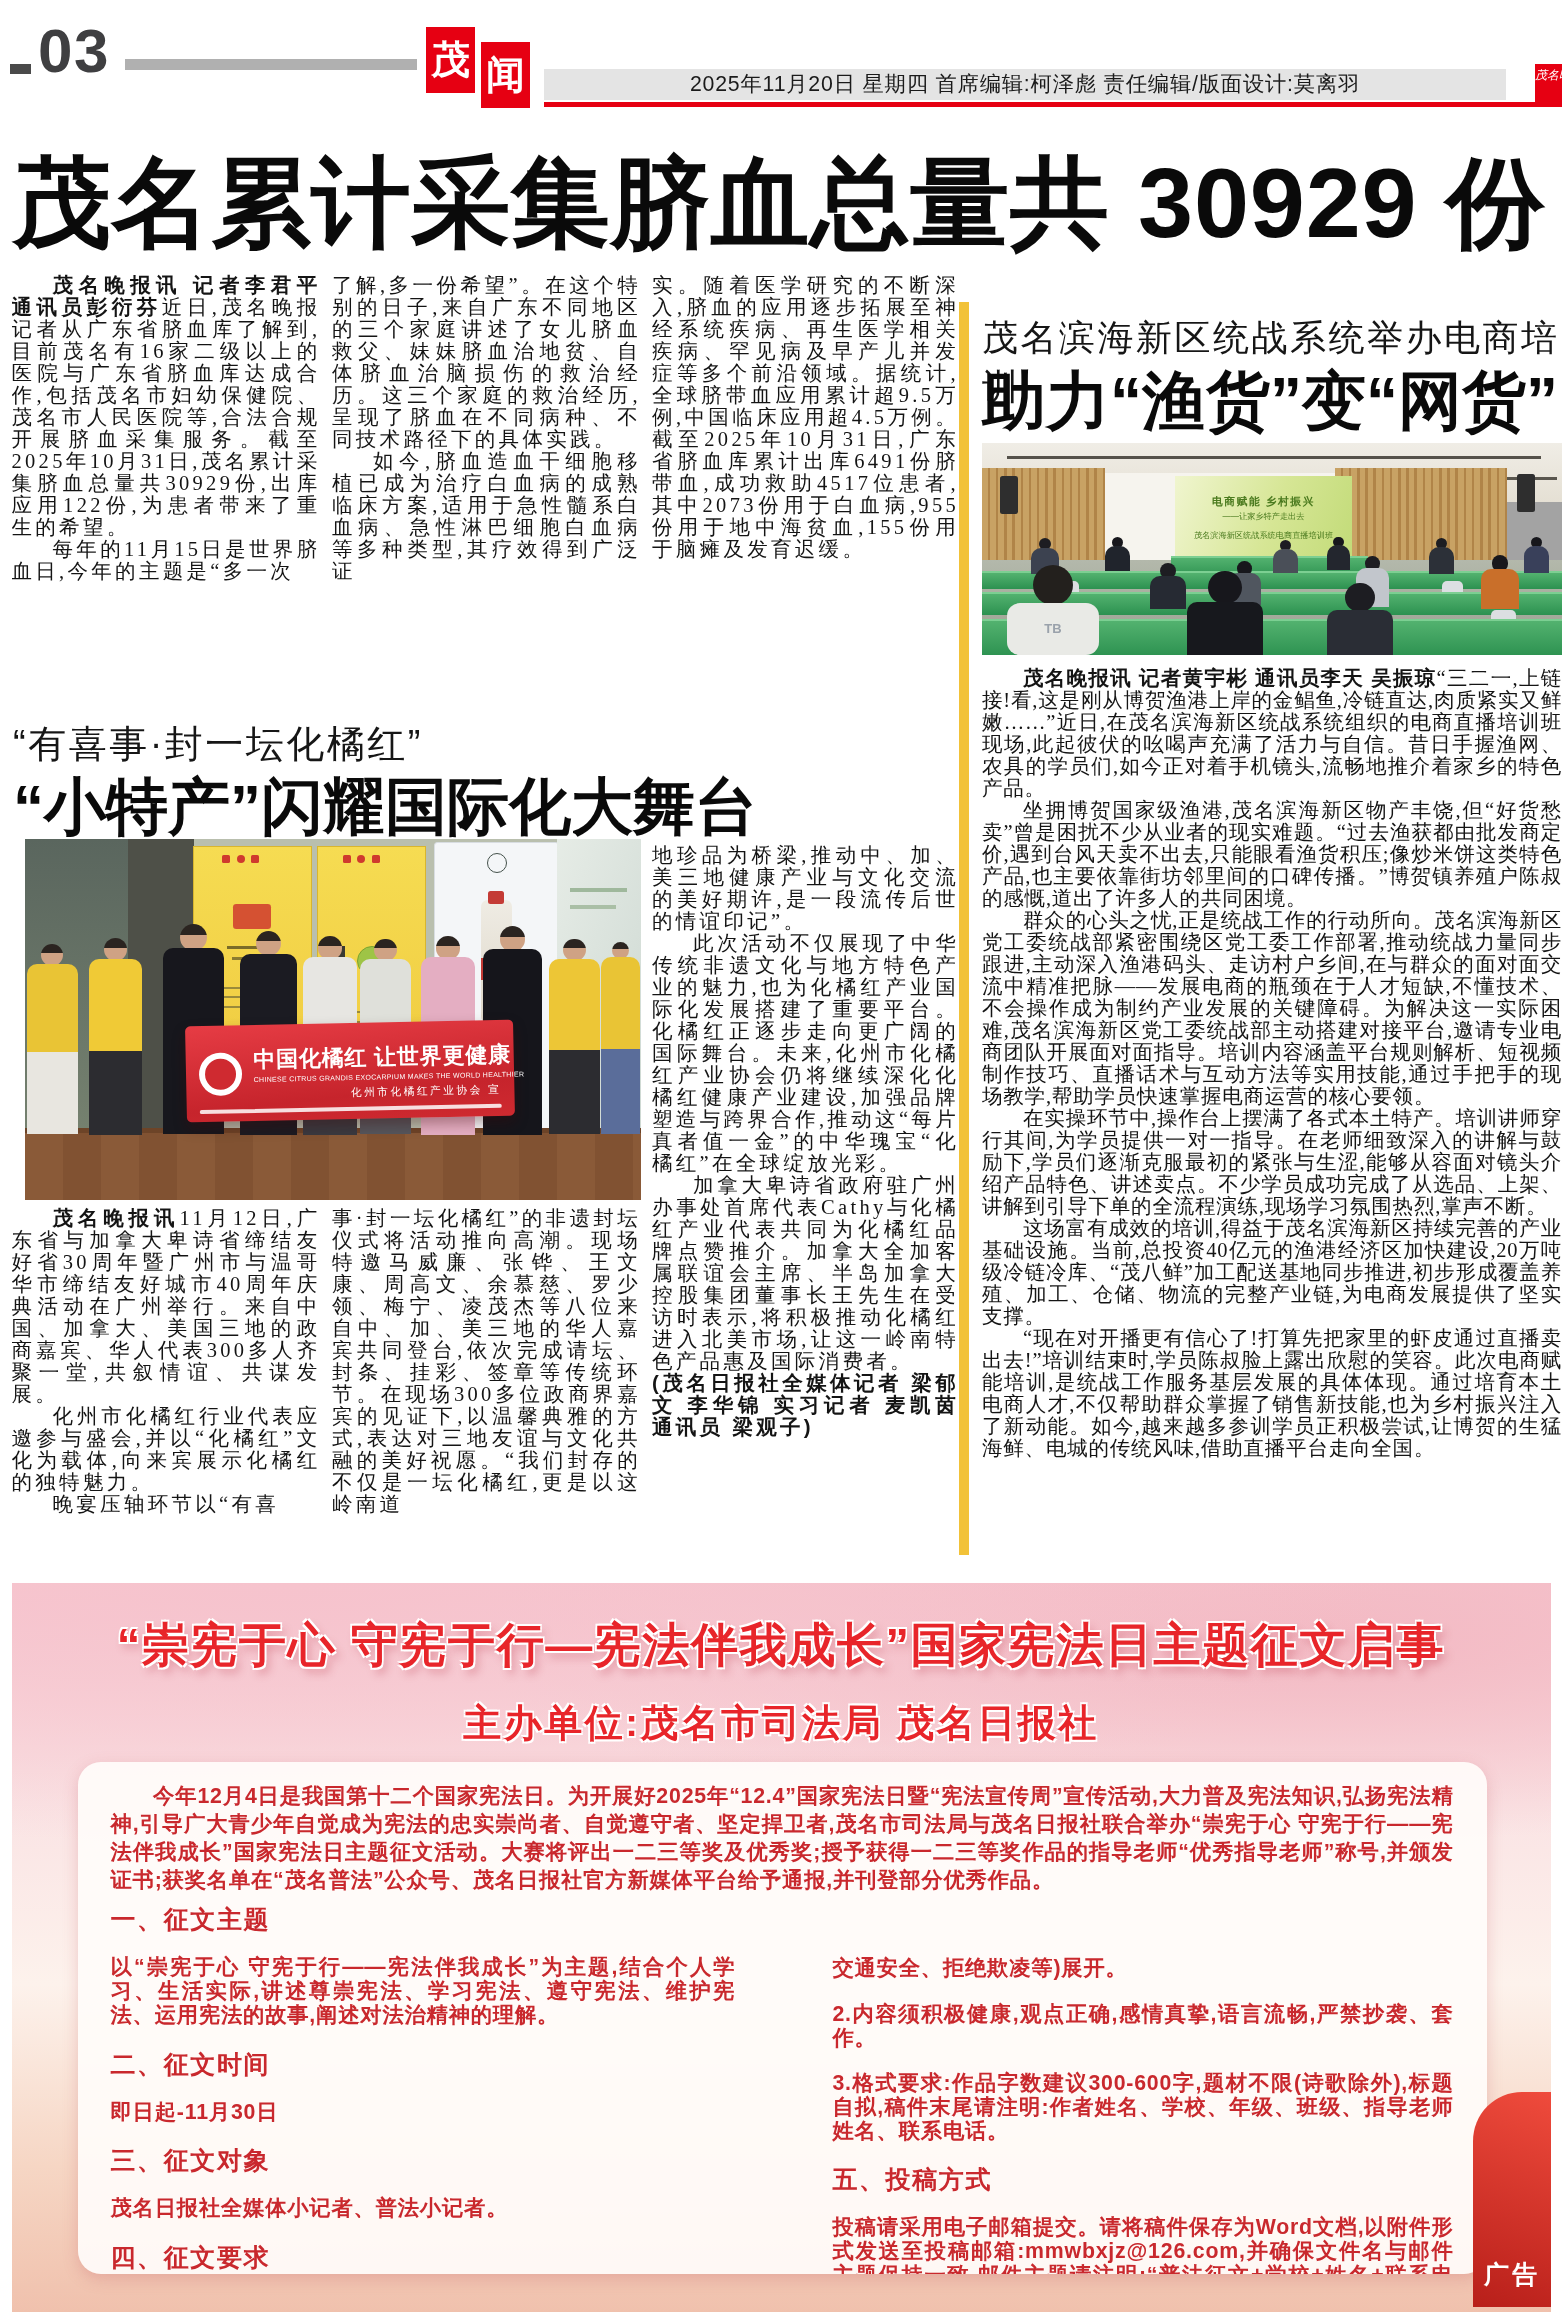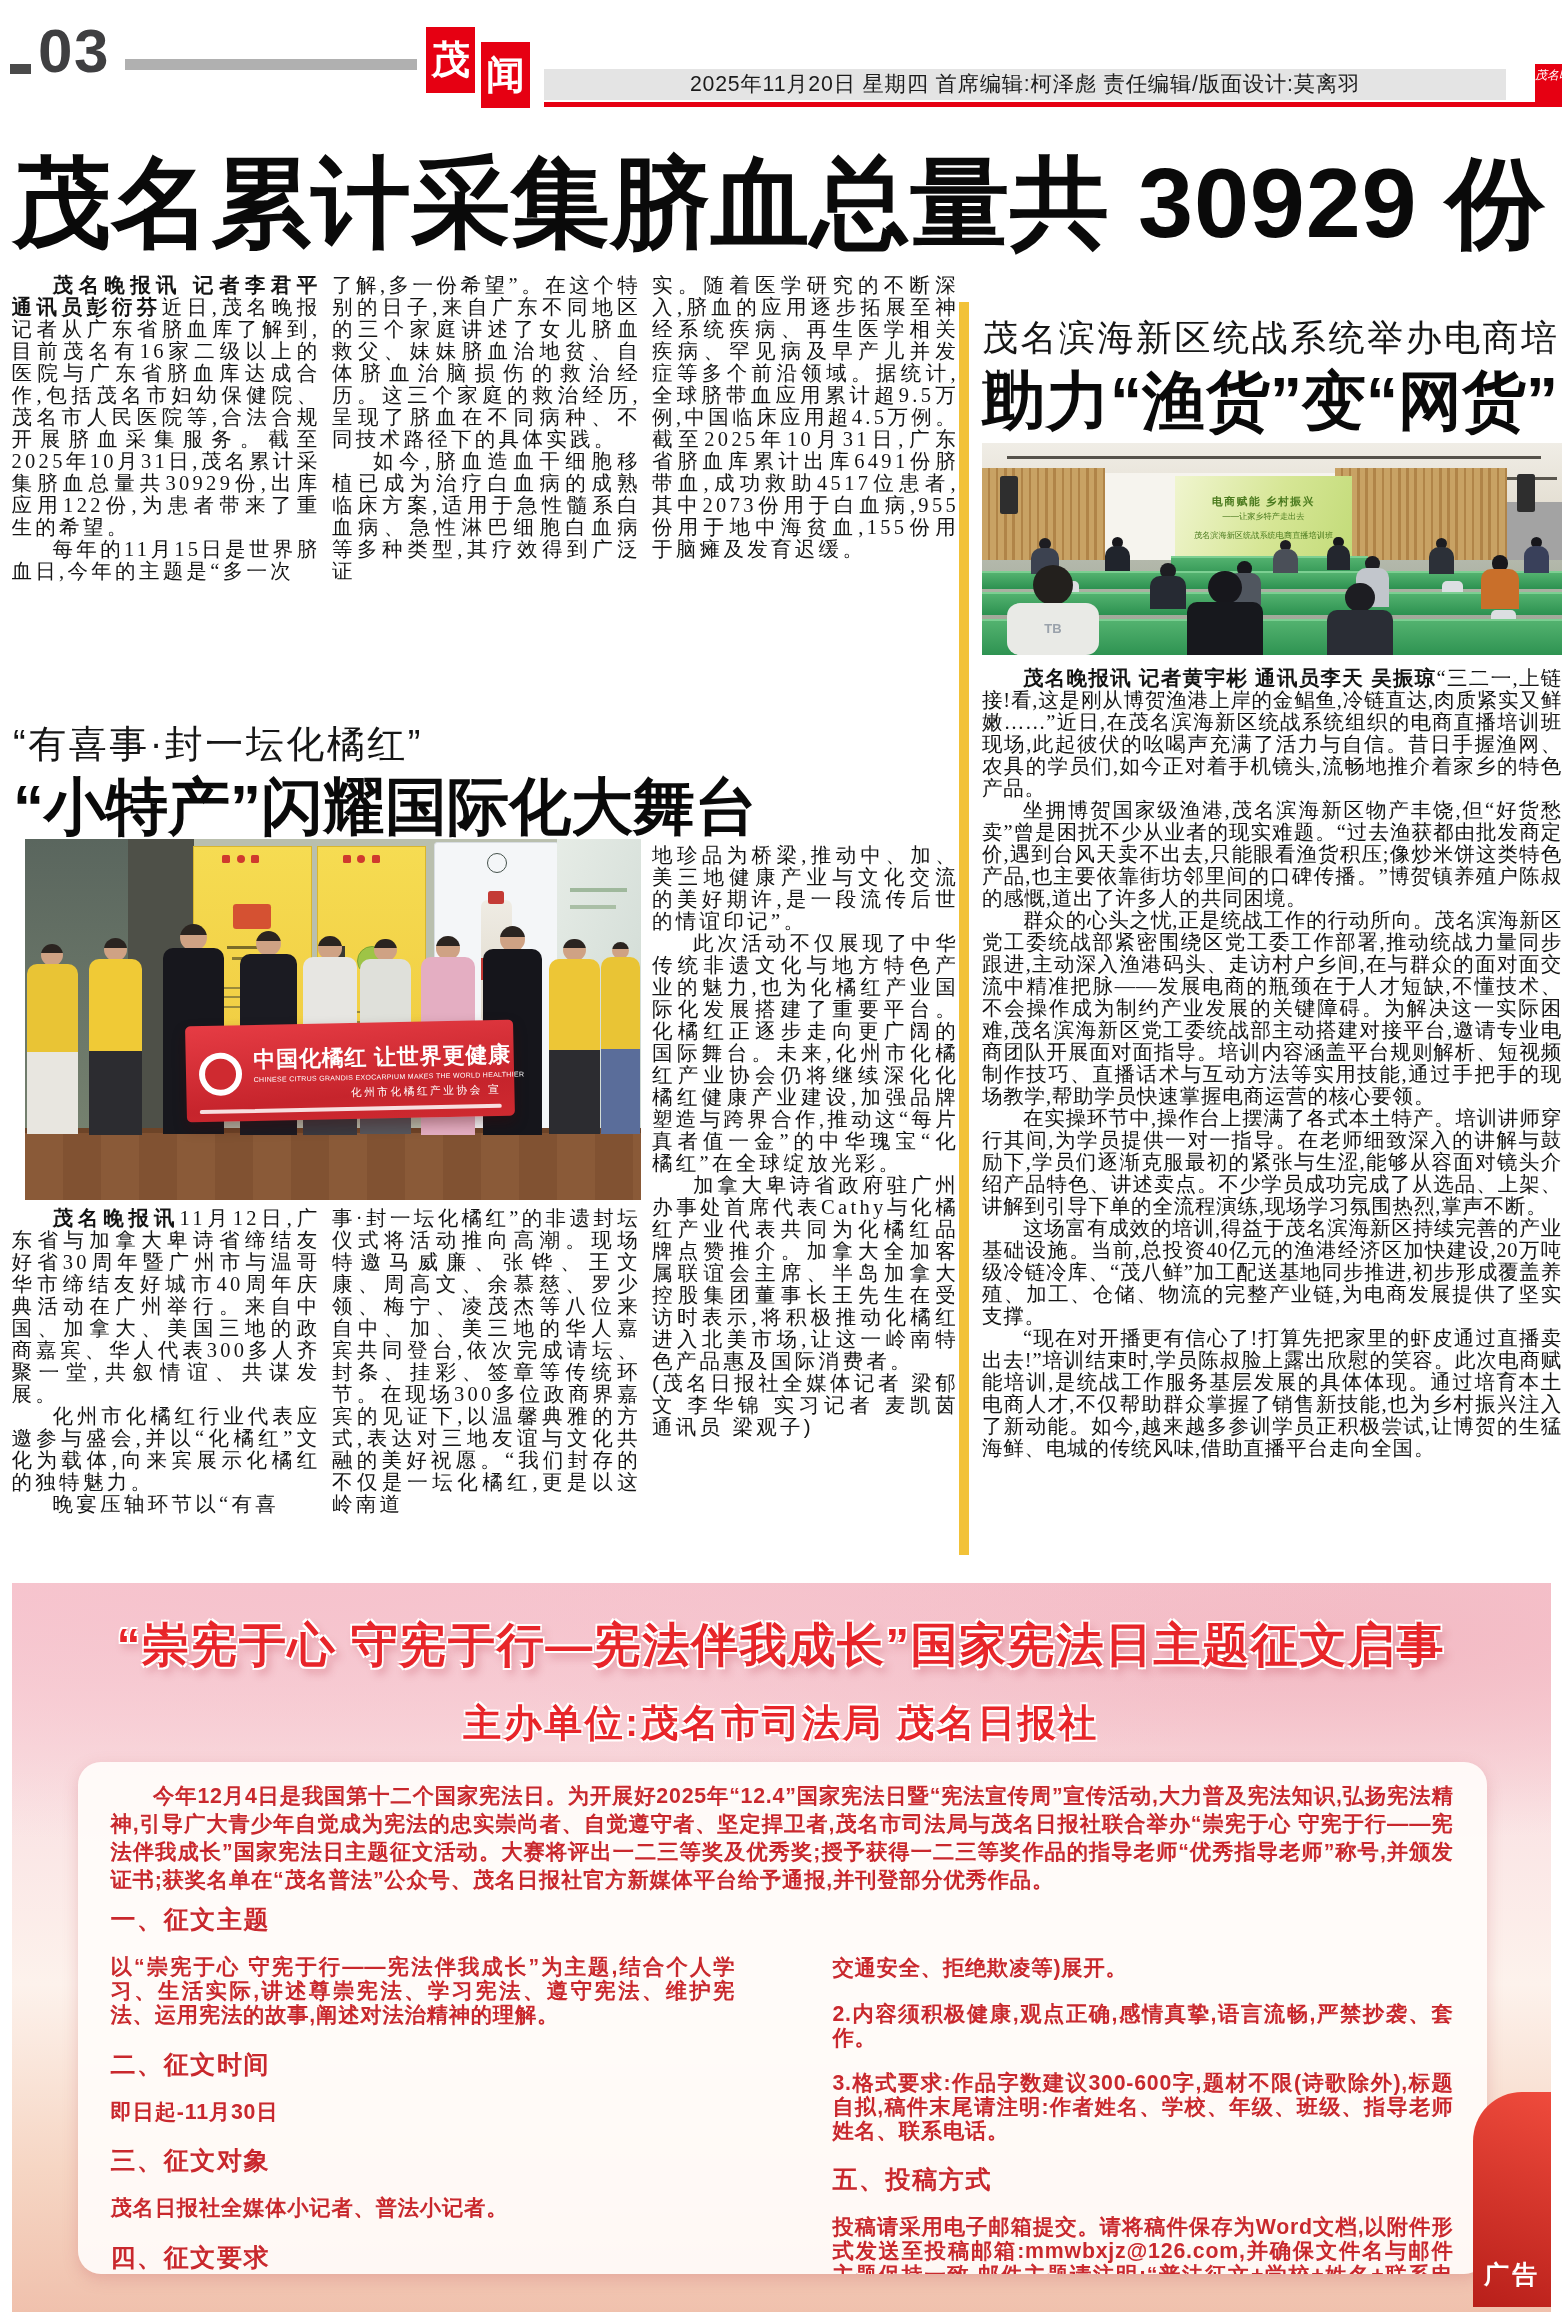--- a/index.html
+++ b/index.html
@@ -23,21 +23,21 @@
   .kicker{font-weight:500;color:#161616;letter-spacing:2.5px;}
   .h2{font-weight:900;color:#0a0a0a;}
 
   
   .bodycol{font-family:"Liberation Serif","DejaVu Serif",serif;font-size:20.5px;line-height:22px;
            letter-spacing:3.3px;text-align:justify;color:#141414;overflow:hidden;}
   .bodycol p{margin:0;}
   .ind{text-indent:2em;}
   .lead{font-family:"Liberation Sans","DejaVu Sans",sans-serif;font-weight:700;}
   .wide{letter-spacing:0.8px;}
-  .byline{font-family:"Liberation Sans","DejaVu Sans",sans-serif;font-weight:400;margin-top:8.2px;}
+  .byline{font-family:"Liberation Sans","DejaVu Sans",sans-serif;font-weight:700;margin-top:8.2px;}
   .divider-y{background:#f2c238;}
 
   
   .photo{overflow:hidden;background:#a3a3a3;}
   .person{position:absolute;display:flex;flex-direction:column;align-items:center;}
   .person .hd{width:44%;aspect-ratio:1/1;border-radius:50%;
               background:linear-gradient(#2b2420 0 42%,#cfa284 42%);flex:0 0 auto;}
   .person .bd{width:100%;flex:1;border-radius:10px 10px 0 0;margin-top:-2.5px;
               display:flex;align-items:center;justify-content:center;}
   .greentable{background:linear-gradient(#53b26f,#2c9150);border-top:2.5px solid #7ccf92;}

